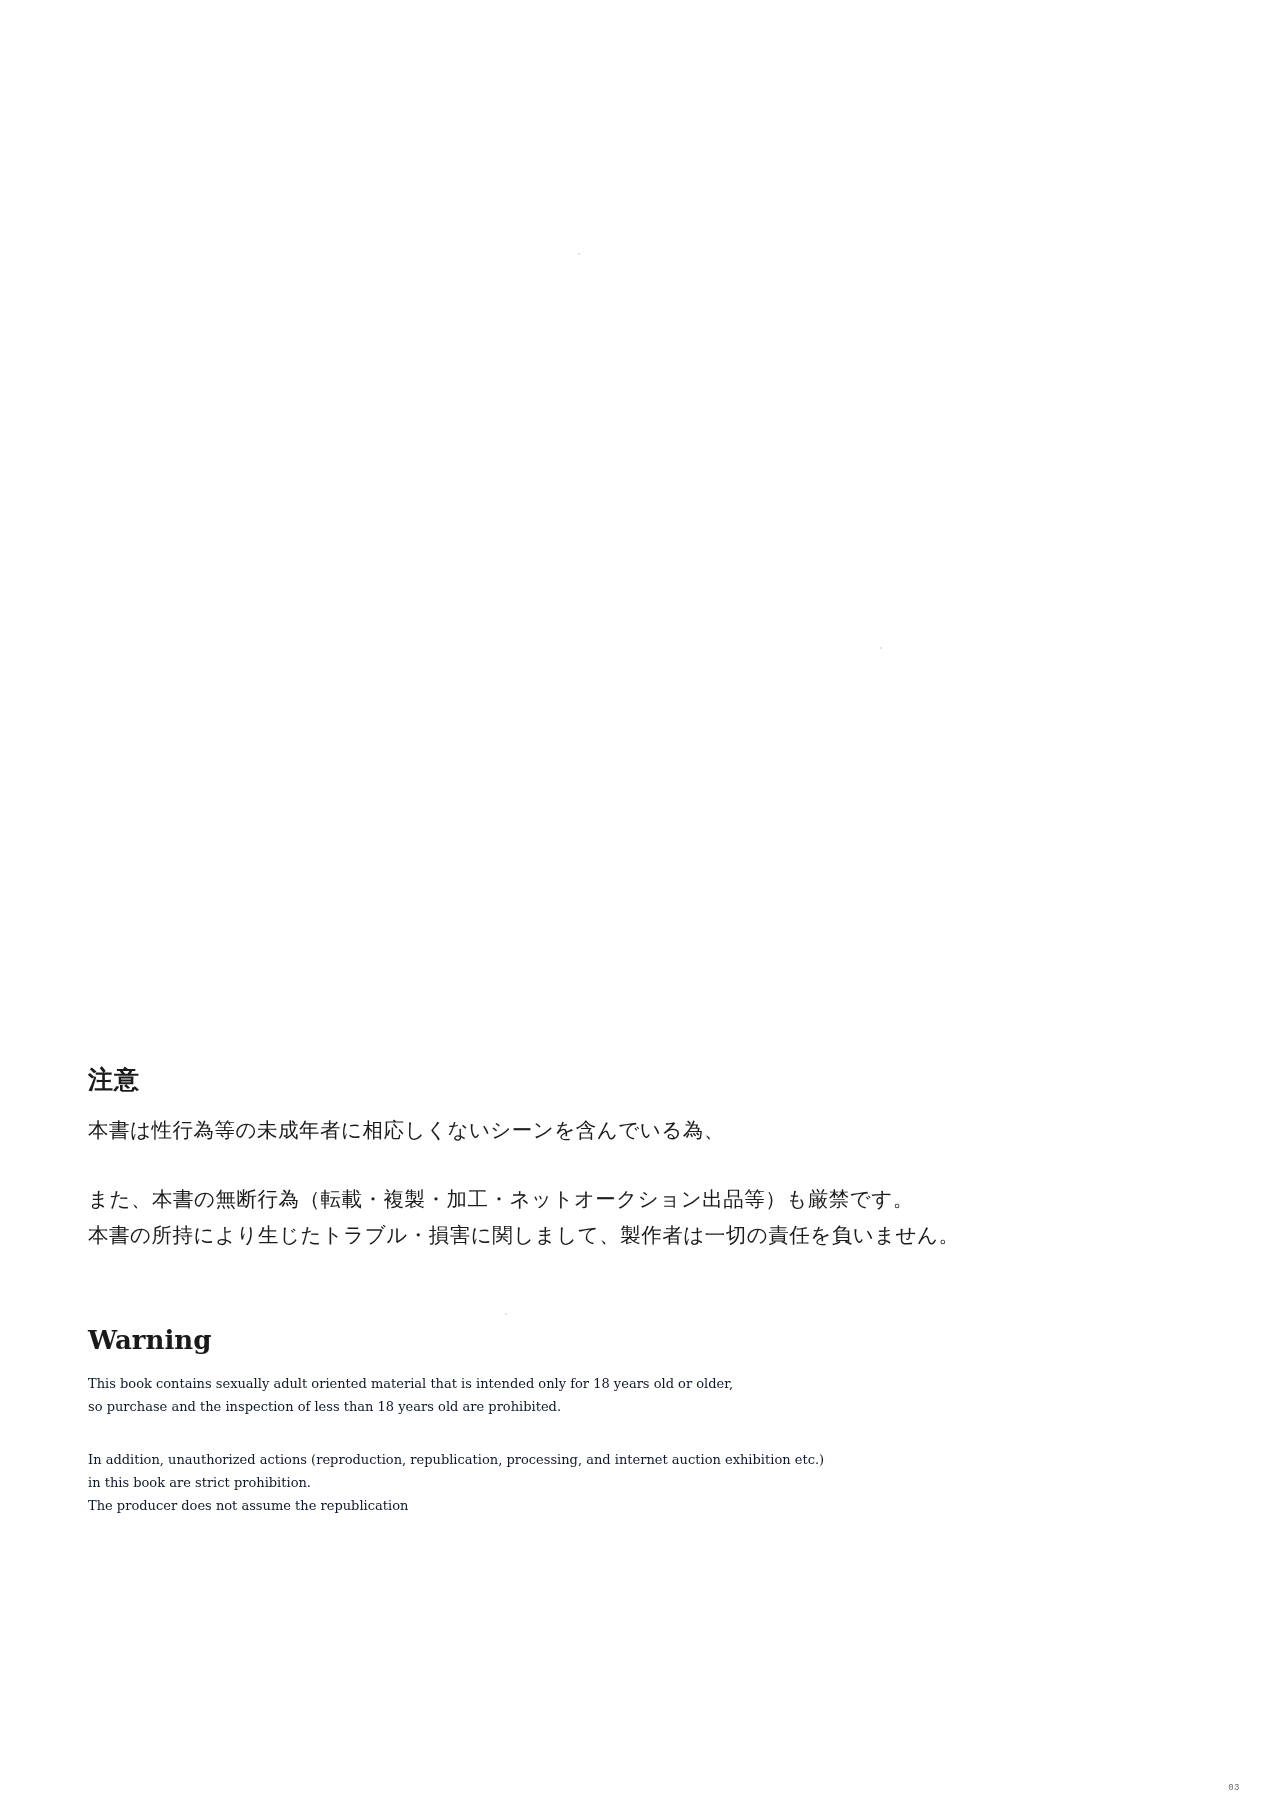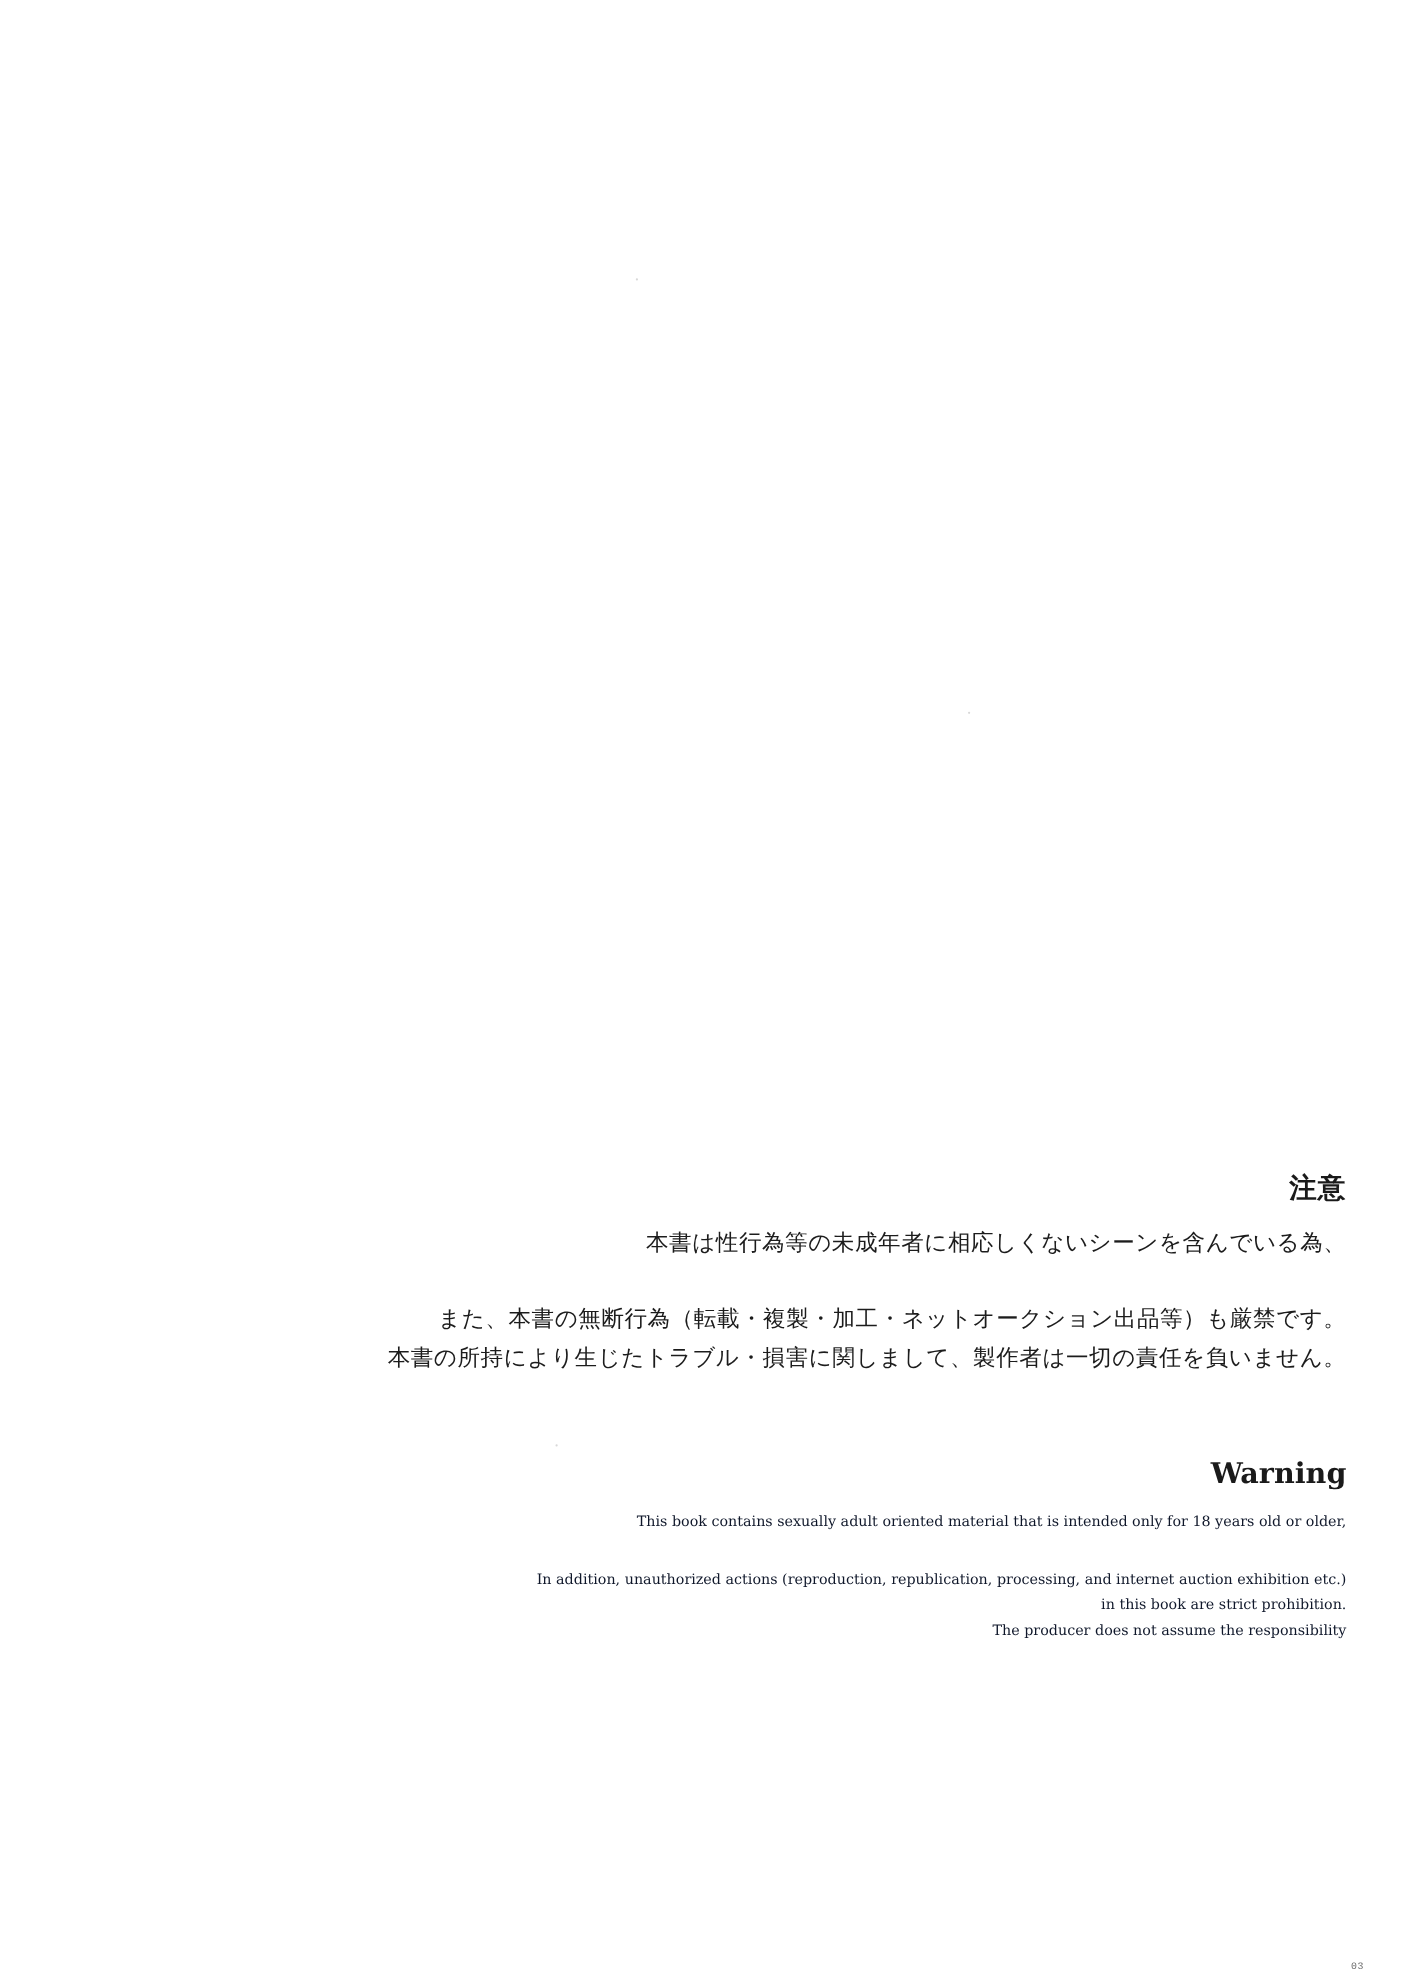--- a/index.html
+++ b/index.html
@@ -10,24 +10,23 @@
   .page {
     position: relative;
     width: 1280px;
     height: 1807px;
     background: #ffffff;
     overflow: hidden;
     box-sizing: border-box;
   }
   .content {
     position: absolute;
-    left: 104px;
+    left: 88px;
     top: 1064px;
     width: 1120px;
-    text-align: right;
   }
   .jp-heading {
     font-family: "DejaVu Serif", serif;
     font-weight: bold;
     font-size: 25px;
     color: #1a1a1a;
     letter-spacing: 1px;
     margin: 0 0 16px 0;
     line-height: 1.3;
   }
@@ -100,24 +99,25 @@
     <div class="jp-block-gap"></div>
 
     <p class="jp-line">また、本書の無断行為（転載・複製・加工・ネットオークション出品等）も厳禁です。</p>
     <p class="jp-line">本書の所持により生じたトラブル・損害に関しまして、製作者は一切の責任を負いません。</p>
 
     <div class="section-gap"></div>
 
     <h1 class="en-heading">Warning</h1>
 
     <p class="en-line">This book contains sexually adult oriented material that is intended only for 18 years old or older,</p>
+    <p class="en-line">so purchase and the inspection of less than 18 years old are prohibited.</p>
 
     <div class="en-block-gap"></div>
 
     <p class="en-line">In addition, unauthorized actions (reproduction, republication, processing, and internet auction exhibition etc.)</p>
     <p class="en-line">in this book are strict prohibition.</p>
-    <p class="en-line">The producer does not assume the responsibility</p>
+    <p class="en-line">The producer does not assume the republication</p>
 
   </div>
 
   <div class="page-number">03</div>
 
 </div>
 
 </body></html>

